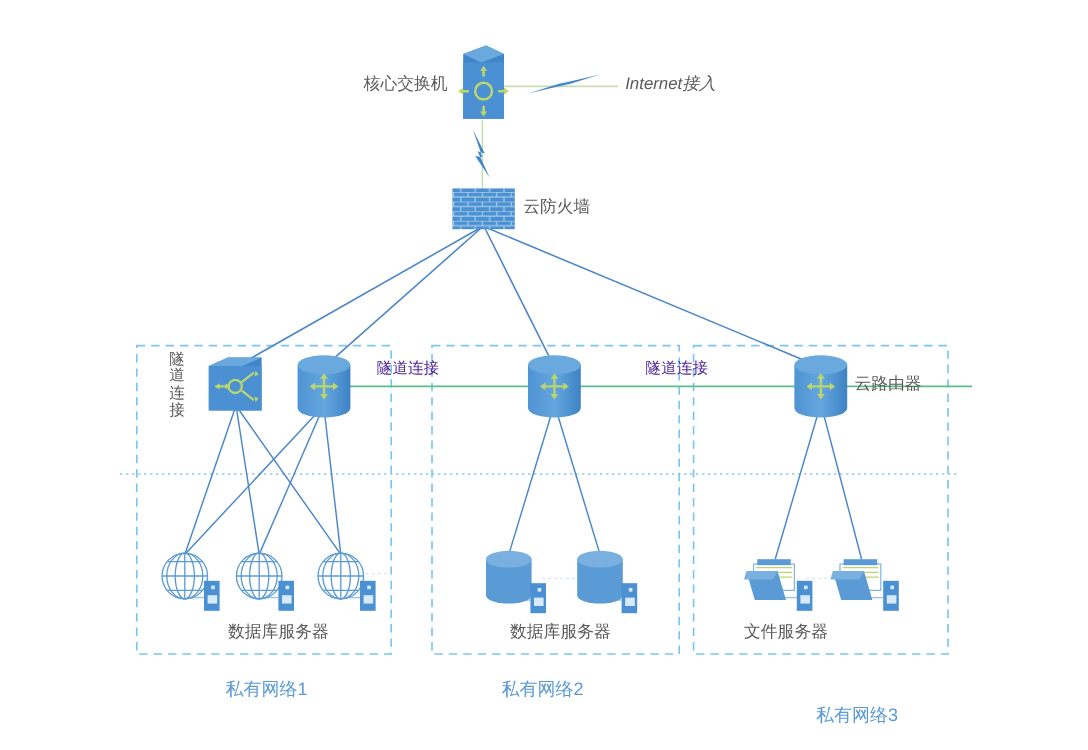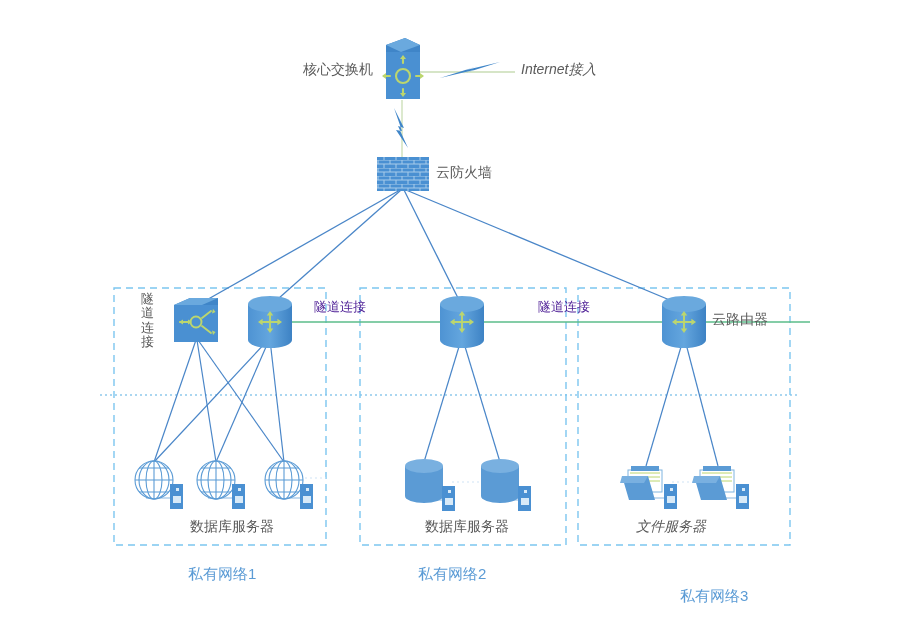--- a/index.html
+++ b/index.html
@@ -302,21 +302,21 @@
   <div class="node-label" style="left:712px; top:311px;">云路由器</div>
 
   <div class="tunnel-label" style="left:314px; top:298px;">隧道连接</div>
 
   <div class="tunnel-label" style="left:538px; top:298px;">隧道连接</div>
 
   <div class="group-label" style="left:190px; top:518px;">数据库服务器</div>
 
   <div class="group-label" style="left:425px; top:518px;font-family:Liberation Serif, serif;">数据库服务器</div>
 
-  <div class="group-label" style="left:636px; top:518px;font-style:italic;">文件服务器</div>
+  <div class="group-label" style="left:620px; top:518px;">文件服务器</div>
 
   <div class="zone-label" style="left:188px; top:565px;">私有网络1</div>
 
   <div class="zone-label" style="left:418px; top:565px;">私有网络2</div>
 
   <div class="zone-label" style="left:680px; top:565px;margin-top:22px;">私有网络3</div>
 
 </div>
 
 </body></html>

